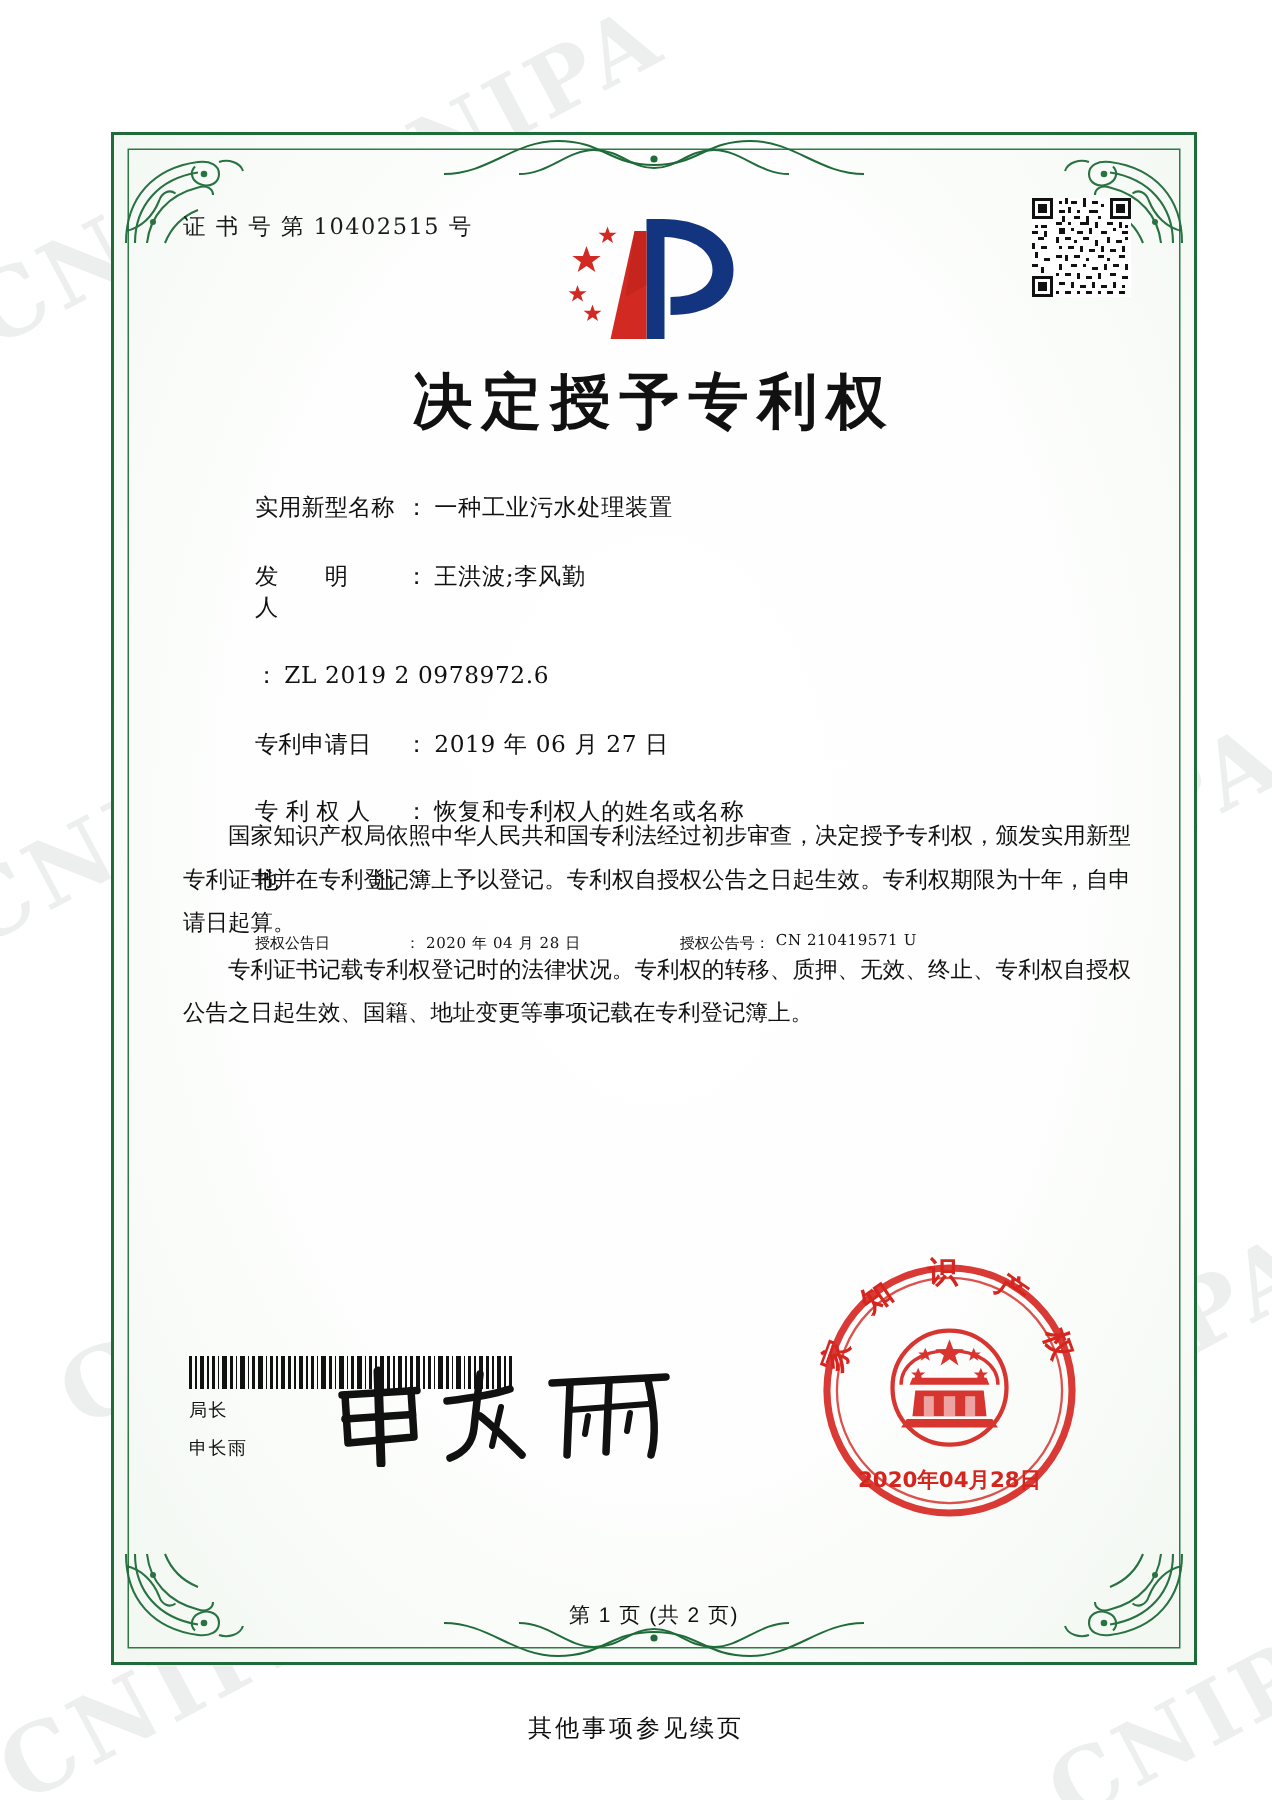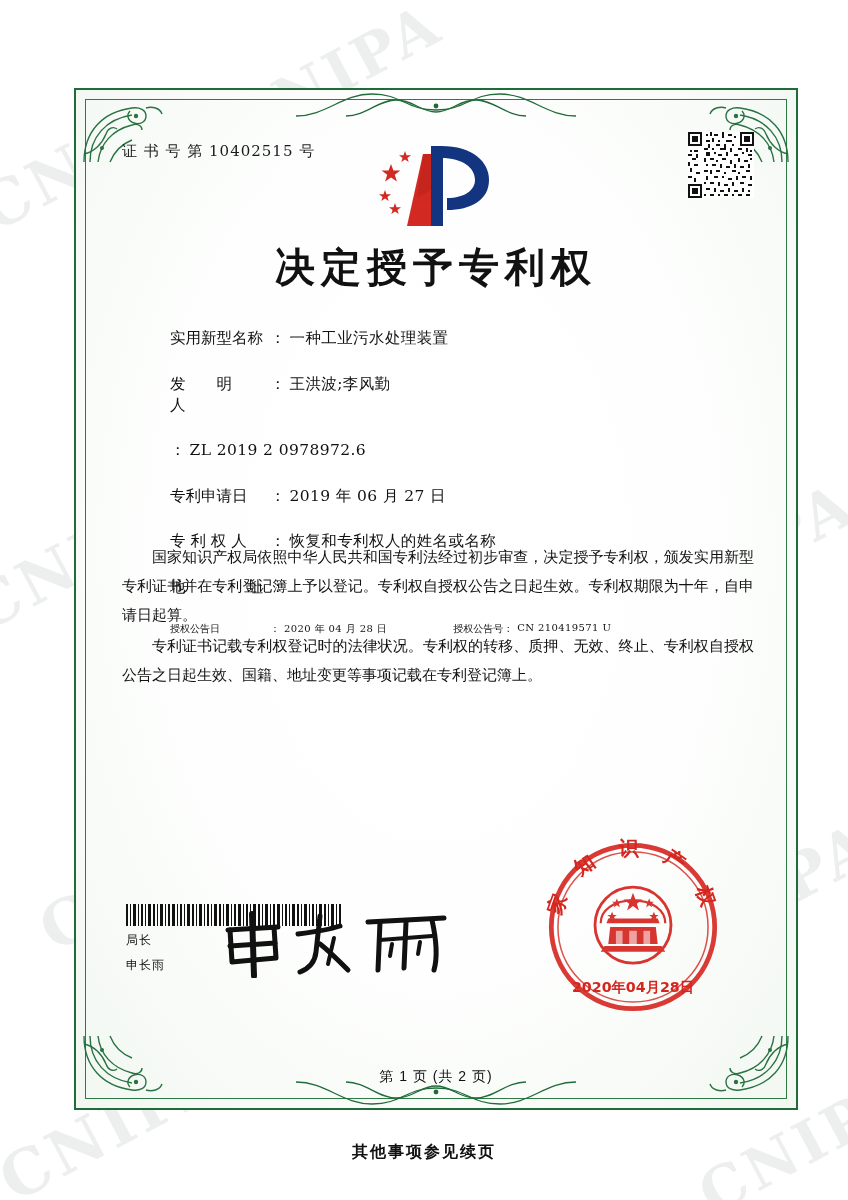--- a/index.html
+++ b/index.html
@@ -108,21 +108,21 @@
   .page-no{
     position:absolute;left:0;right:0;bottom:24px;text-align:center;
     font-family:Liberation Sans, sans-serif;
     font-size:14px;color:#111;letter-spacing:1px;
   }
 
   .footnote{
     position:absolute;left:0;right:0;top:1142px;text-align:center;
     z-index:2;
     font-family:"DejaVu Serif","Liberation Serif",serif;
-    font-weight:700;font-size:16px;color:#111;letter-spacing:2px;
+    font-weight:400;font-size:16px;color:#111;letter-spacing:2px;
   }
 </style>
 </head>
 <body>
 
 <div class="wm-layer">
   <div class="wm" style="left:-30px;top:120px;font-size:62px;transform:rotate(-28deg);">CNIPA</div>
   <div class="wm" style="left:220px;top:40px;font-size:58px;transform:rotate(-28deg);">CNIPA</div>
   <div class="wm" style="left:520px;top:120px;font-size:62px;transform:rotate(-28deg);">CNIPA</div>
   <div class="wm" style="left:-40px;top:520px;font-size:62px;transform:rotate(-28deg);">CNIPA</div>

